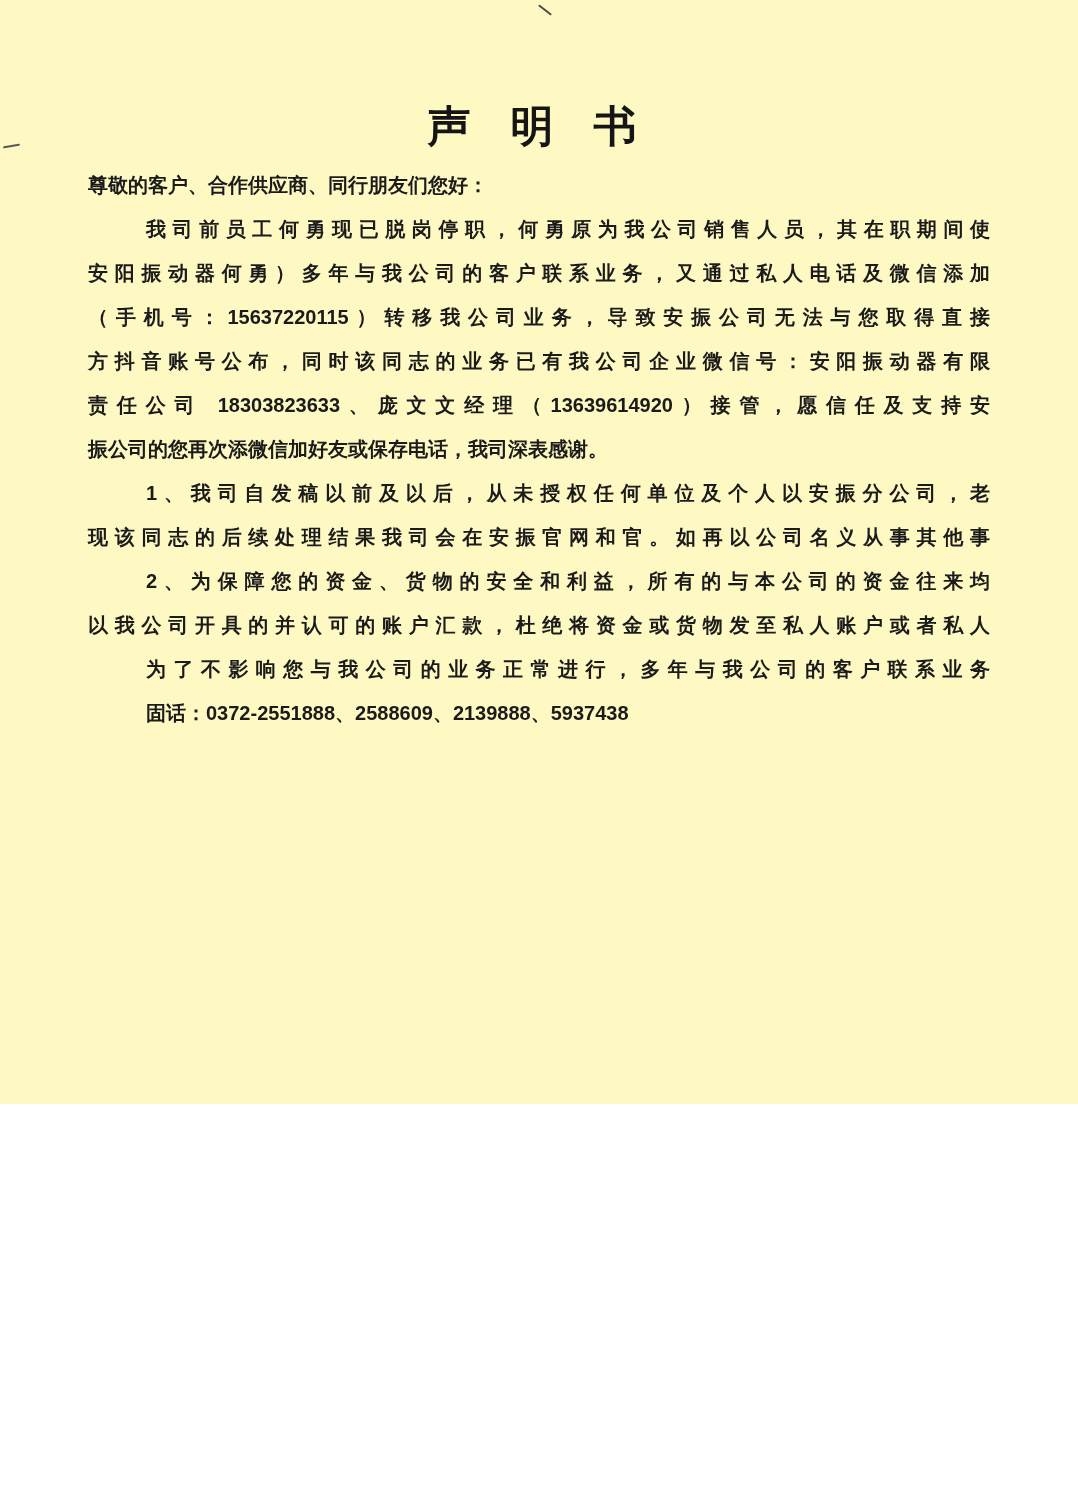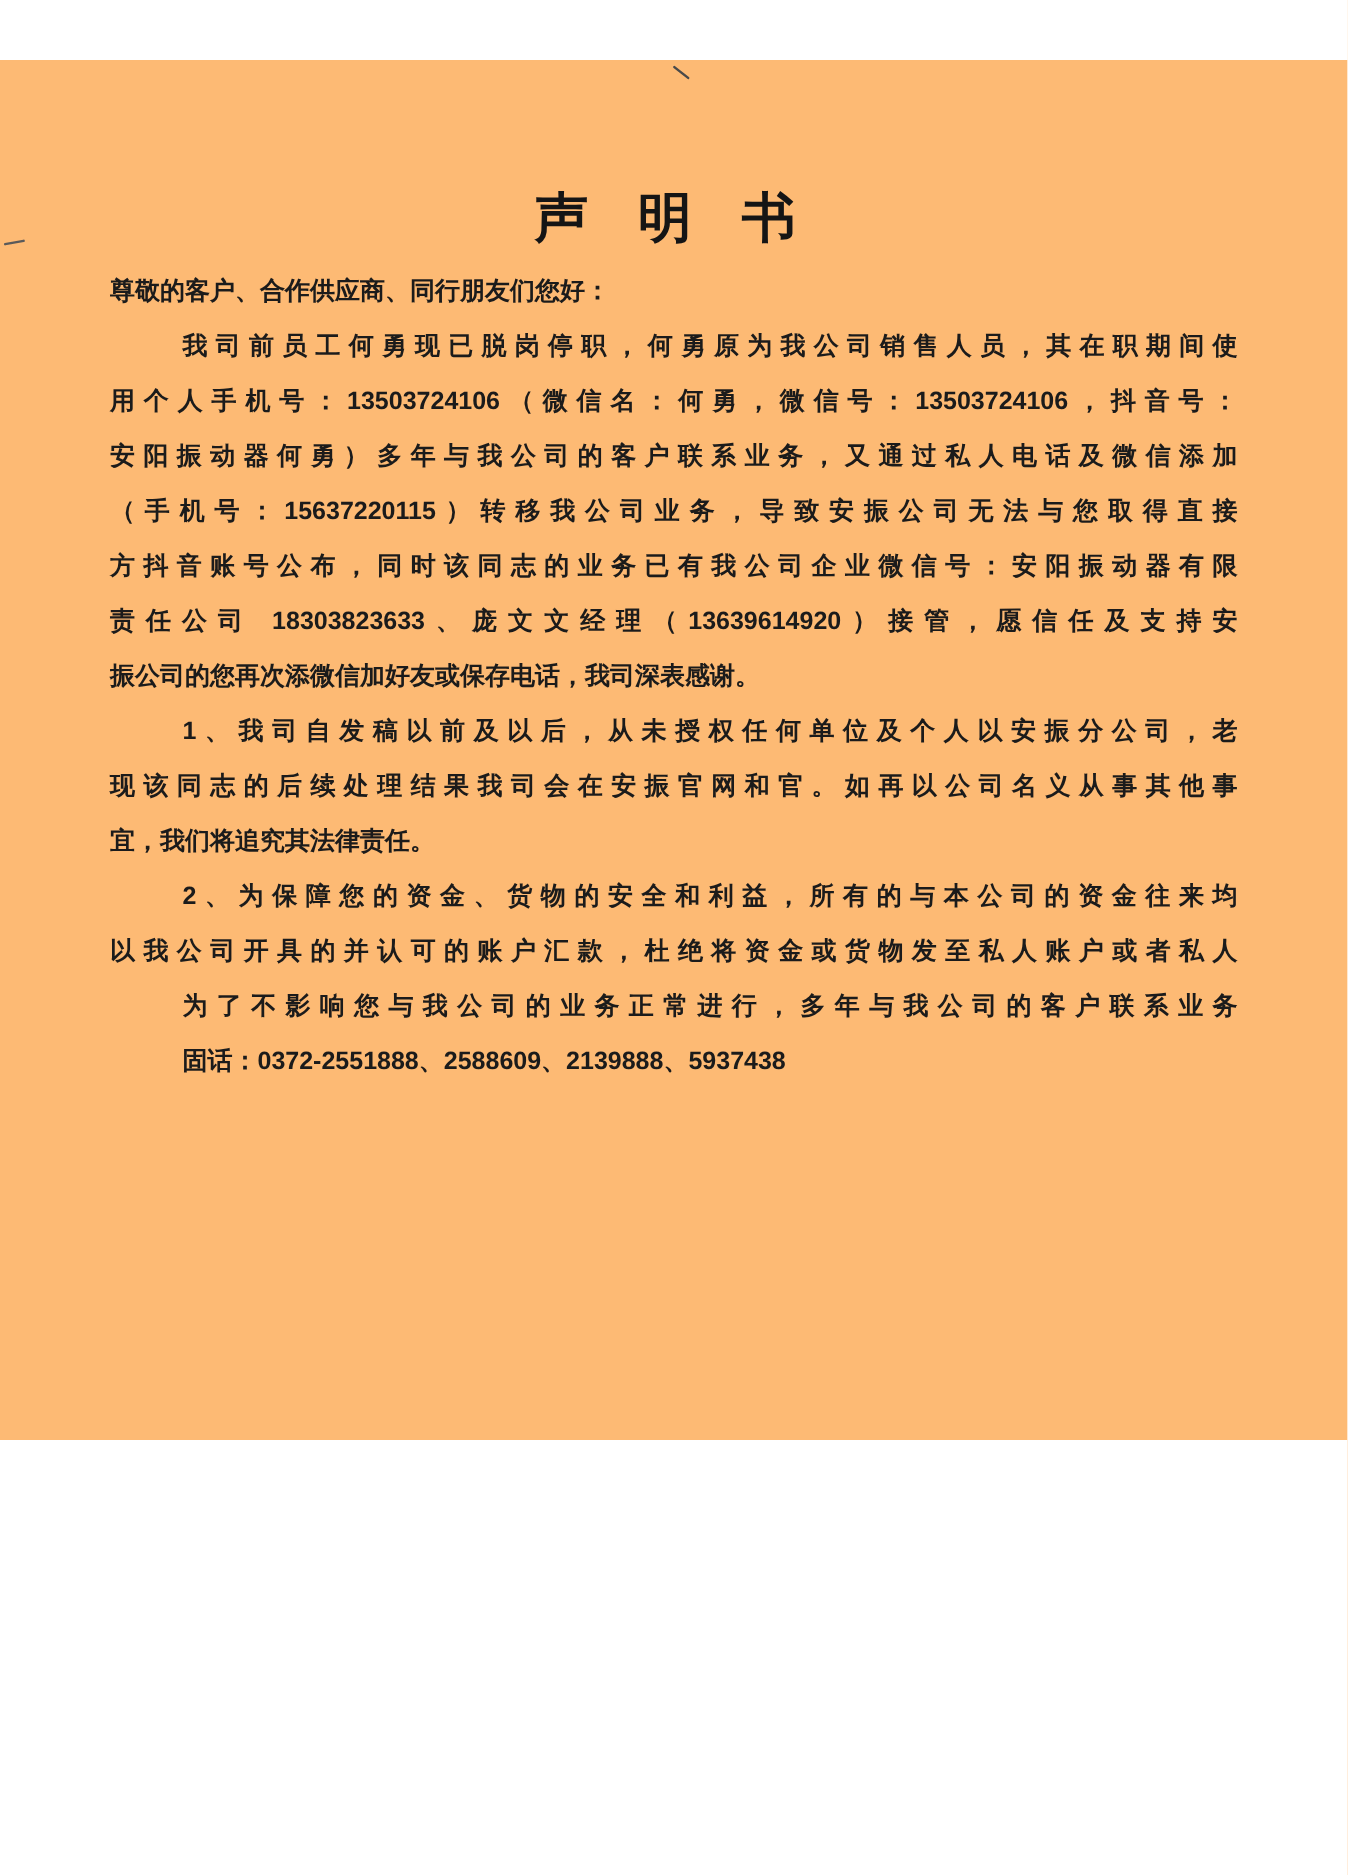--- a/index.html
+++ b/index.html
@@ -1,23 +1,22 @@
 <!DOCTYPE html>
 <html><head>
 <meta charset="utf-8">
 <style>
   html,body { margin:0; padding:0; background:#ffffff; }
   .page {
     position:relative;
     width:1078px; height:1104px;
-    background:#fdba74;
+    background:#fef9c3;
     font-family:"Liberation Sans", sans-serif;
     color:#1b1b1b;
     overflow:hidden;
-    margin-top:48px;
   }
   .title {
     position:absolute;
     top:98px; left:0; width:100%;
     margin:0;
     text-align:center;
     font-size:43px;
     font-weight:bold;
     letter-spacing:14px;
     color:#151515;
@@ -85,29 +84,27 @@
 <div class="page">
 
   <div class="mark-top"></div>
   <div class="mark-left"></div>
 
   <h1 class="title">声 明 书</h1>
 
   <div class="doc-body">
       <div class="line">尊敬的客户、合作供应商、同行朋友们您好：</div>
       <div class="line indent justify">我司前员工何勇现已脱岗停职，何勇原为我公司销售人员，其在职期间使</div>
-      <div class="line justify">用个人手机号：13503724106（微信名：何勇，微信号：13503724106，抖音号：</div>
       <div class="line justify">安阳振动器何勇）多年与我公司的客户联系业务，又通过私人电话及微信添加</div>
       <div class="line justify">（手机号：15637220115）转移我公司业务，导致安振公司无法与您取得直接</div>
       <div class="line justify">方抖音账号公布，同时该同志的业务已有我公司企业微信号：安阳振动器有限</div>
       <div class="line justify">责任公司 18303823633、庞文文经理（13639614920）接管，愿信任及支持安</div>
       <div class="line">振公司的您再次添微信加好友或保存电话，我司深表感谢。</div>
       <div class="line indent justify">1、我司自发稿以前及以后，从未授权任何单位及个人以安振分公司，老</div>
       <div class="line justify">现该同志的后续处理结果我司会在安振官网和官。如再以公司名义从事其他事</div>
-      <div class="line">宜，我们将追究其法律责任。</div>
       <div class="line indent justify">2、为保障您的资金、货物的安全和利益，所有的与本公司的资金往来均</div>
       <div class="line justify">以我公司开具的并认可的账户汇款，杜绝将资金或货物发至私人账户或者私人</div>
       <div class="line indent justify">为了不影响您与我公司的业务正常进行，多年与我公司的客户联系业务</div>
       <div class="line indent">固话：0372-2551888、2588609、2139888、5937438</div>
     </div>
 
   <div class="sig-company">安阳振动器有限责任公司</div>
   <div class="sig-date">2023 年 7 月 20 日</div>
 
   <svg class="stamp-svg" viewBox="0 0 222 222" xmlns="http://www.w3.org/2000/svg">

